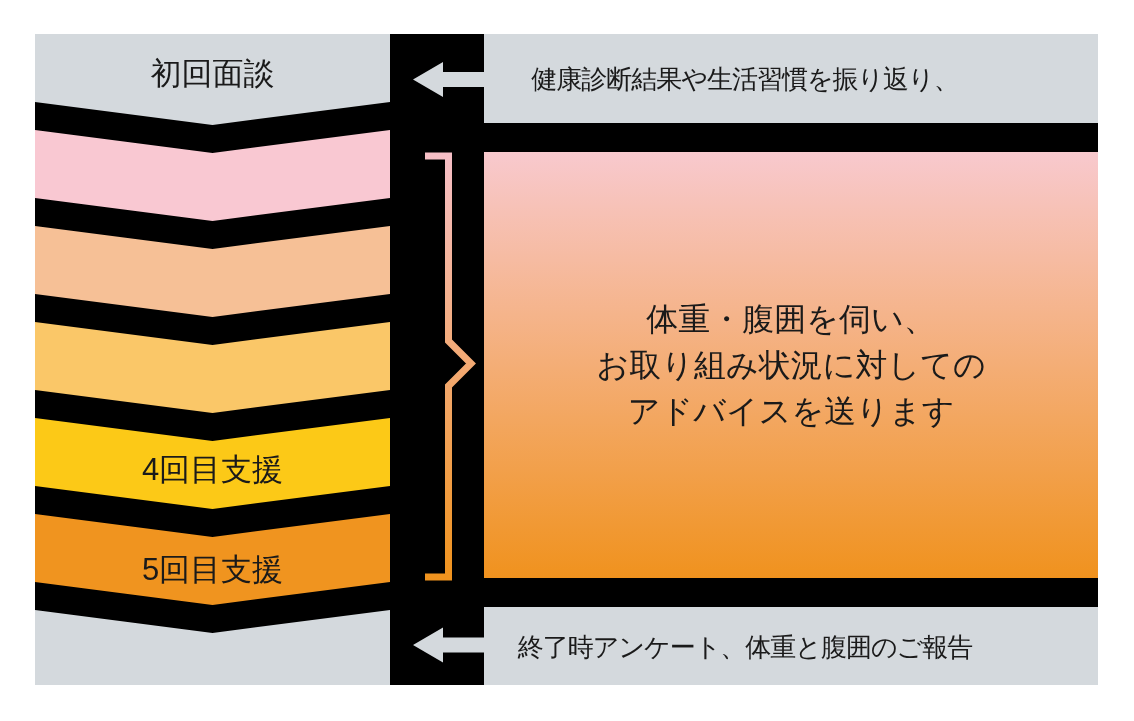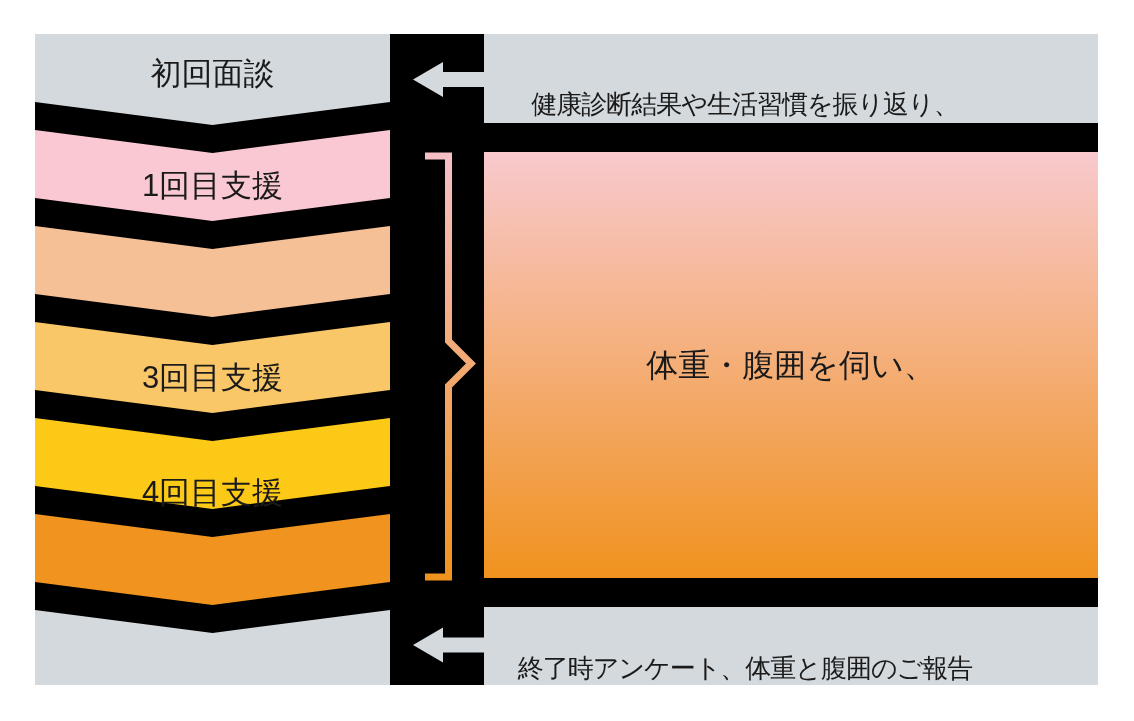--- a/index.html
+++ b/index.html
@@ -18,21 +18,21 @@
     text-align:center;line-height:40px;
     font-size:31px;font-weight:500;
   }
   .note{
     display:flex;flex-direction:column;
     justify-content:center;align-items:center;
     text-align:center;font-weight:500;
   }
   .note-gray{
     left:484px;width:522px;
-    font-size:26px;line-height:38px;letter-spacing:-1px;justify-content:flex-end;
+    font-size:26px;line-height:38px;letter-spacing:-1px;
   }
   .note-initial{top:34px;height:89px;}
   .note-final{top:607px;height:80px;}
   .note-support{
     left:484px;top:152px;width:614px;height:426px;
     font-size:32px;line-height:46px;
     padding-bottom:0;box-sizing:border-box;
   }
 </style>
 </head>
@@ -66,29 +66,30 @@
     <rect x="484" y="152" width="614" height="426" fill="url(#gradMain)"></rect>
     <rect x="484" y="607" width="614" height="78" fill="#d4d9dd"></rect>
 
     <polygon points="413,79.5 443,62 443,72 484,72 484,87 443,87 443,97" fill="#d4d9dd"></polygon>
     <polygon points="413,645 443,627.5 443,637.5 484,637.5 484,652.5 443,652.5 443,662.5" fill="#d4d9dd"></polygon>
 
     <path d="M425,156 H448.5 V341 L471,363.5 L448.5,386 V577 H425" fill="none" stroke="url(#gradBrace)" stroke-width="7"></path>
   </svg>
 
   <div class="txt step-label" style="top:54px">初回面談</div>
-  <div class="txt step-label" style="top:166px">1回目支援</div>
-  <div class="txt step-label" style="top:358px">3回目支援</div>
-  <div class="txt step-label" style="top:473px">4回目支援</div>
+  <div class="txt step-label" style="top:450px">4回目支援</div>
+  <div class="txt step-label" style="top:550px">5回目支援</div>
 
   <div class="txt note note-gray note-initial">
     <div>健康診断結果や生活習慣を振り返り、</div>
   </div>
 
   <div class="txt note note-support">
     <div>体重・腹囲を伺い、</div>
+    <div>お取り組み状況に対しての</div>
+    <div>アドバイスを送ります</div>
   </div>
 
   <div class="txt note note-gray note-final">
     <div>終了時アンケート、体重と腹囲のご報告</div>
   </div>
 
 </div>
 
 </body></html>

